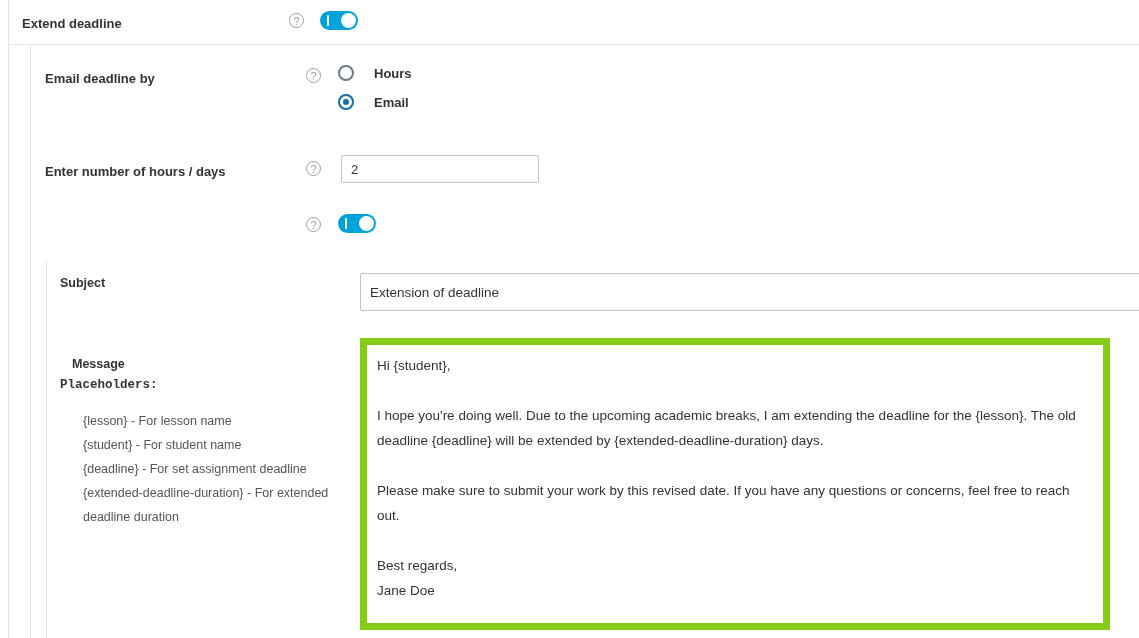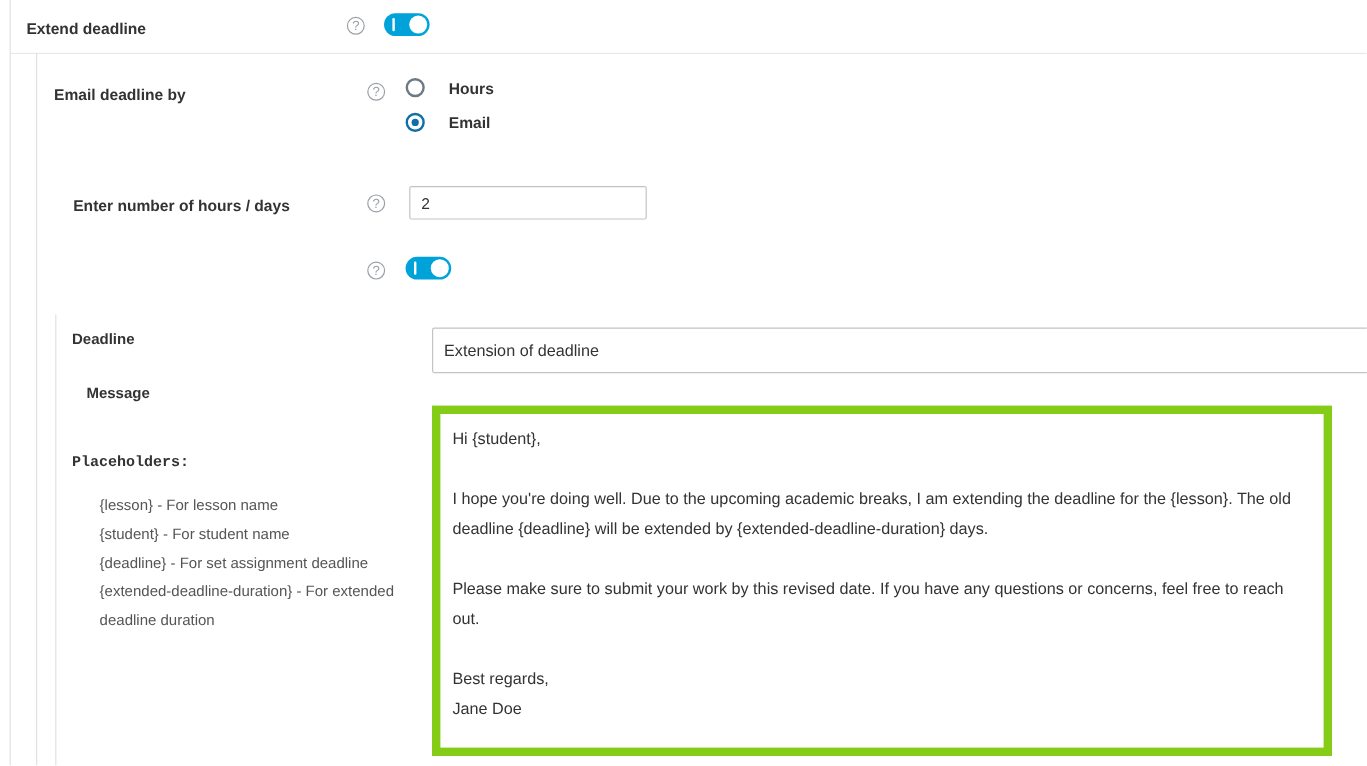--- a/index.html
+++ b/index.html
@@ -241,48 +241,48 @@
     <div class="radio-row">
       <span class="radio"></span>
       <span class="radio-label">Hours</span>
     </div>
     <div class="radio-row">
       <span class="radio checked"></span>
       <span class="radio-label">Email</span>
     </div>
   </div>
 
-  <div class="row" style="left:61px; top:162px;">
+  <div class="row" style="left:45px; top:162px;">
     <span class="label">Enter number of hours / days</span>
   </div>
   <div class="row" style="left:306px; top:161px;">
     <span class="help-icon">?</span>
   </div>
   <div class="row" style="left:341px; top:155px;">
     <input class="text-input num-input" type="text" value="2" style="">
   </div>
 
   <div class="row" style="left:306px; top:217px;">
     <span class="help-icon">?</span>
   </div>
   <div class="row" style="left:338px; top:214px;">
     <span class="toggle">
       <span class="bar"></span>
       <span class="knob"></span>
     </span>
   </div>
 
   <div class="row" style="left:60px; top:275px;">
-    <span class="label-sm">Deadline</span>
+    <span class="label-sm">Subject</span>
   </div>
   <div class="row" style="left:360px; top:273px;">
     <input class="text-input subject-input" type="text" value="Extension of deadline" style="">
   </div>
 
-  <div class="row" style="left:60px; top:320px;padding-left:12px;">
+  <div class="row" style="left:60px; top:356px;padding-left:12px;">
     <span class="label-sm">Message</span>
   </div>
   <div class="row" style="left:60px; top:376px;">
     <span class="placeholders-title">Placeholders:</span>
   </div>
   <div class="row" style="left:60px; top:409px; width:285px;margin-left:23px;">
     <div class="placeholder-line">{lesson} - For lesson name</div>
     <div class="placeholder-line">{student} - For student name</div>
     <div class="placeholder-line">{deadline} - For set assignment deadline</div>
     <div class="placeholder-line">{extended-deadline-duration} - For extended deadline duration</div>

